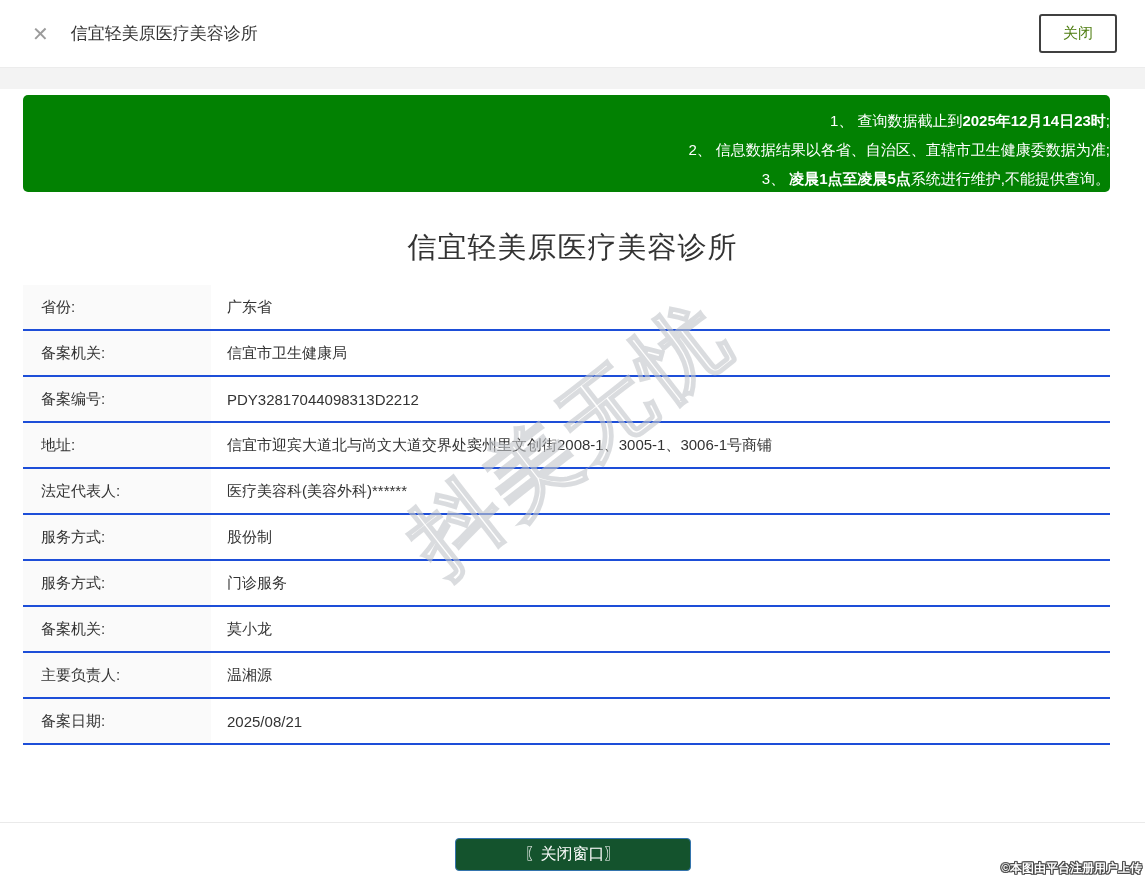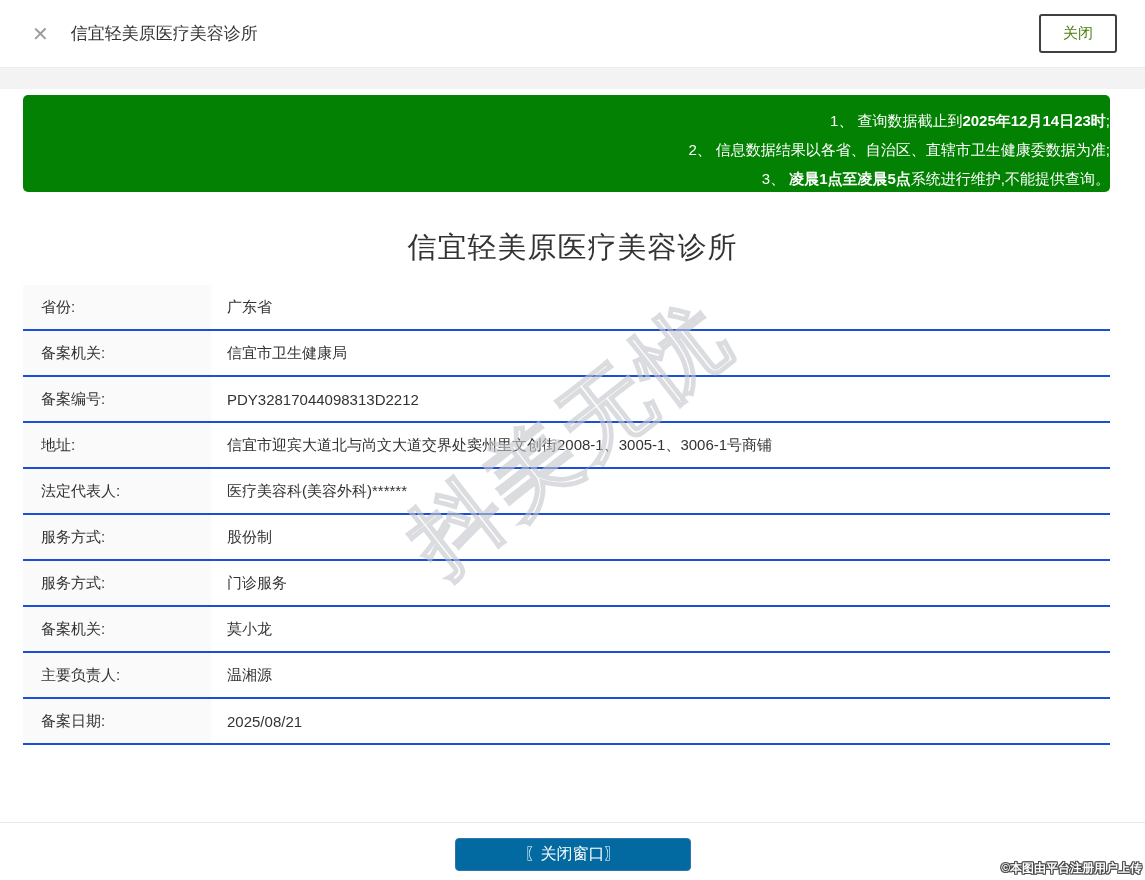--- a/index.html
+++ b/index.html
@@ -55,21 +55,21 @@
     color:transparent;-webkit-text-stroke:2px #c3c6ca;opacity:.6;
     transform:rotate(-38deg);z-index:3;font-weight:bold;
   }
 
   
   .footerbar{
     position:absolute;left:0;right:0;bottom:0;height:57px;background:#fff;
     border-top:1px solid #eaeaea;display:flex;justify-content:center;z-index:4;
   }
   .btn-primary{
-    margin-top:15px;height:33px;width:236px;background:#0369a1;border:1px solid #3474ad;
+    margin-top:15px;height:33px;width:236px;background:#14532d;border:1px solid #3474ad;
     border-radius:4px;color:#fff;font-size:16px;cursor:pointer;font-family:inherit;
   }
   .credit{
     position:absolute;right:3px;bottom:3px;font-size:12px;font-weight:bold;color:#fff;z-index:6;
     text-shadow:-1px -1px 0 #4a4a4a,1px -1px 0 #4a4a4a,-1px 1px 0 #4a4a4a,1px 1px 0 #4a4a4a,0 1px 0 #4a4a4a,0 -1px 0 #4a4a4a,1px 0 0 #4a4a4a,-1px 0 0 #4a4a4a;
     padding-left:32px;
   }
 </style>
 </head>
 <body>

